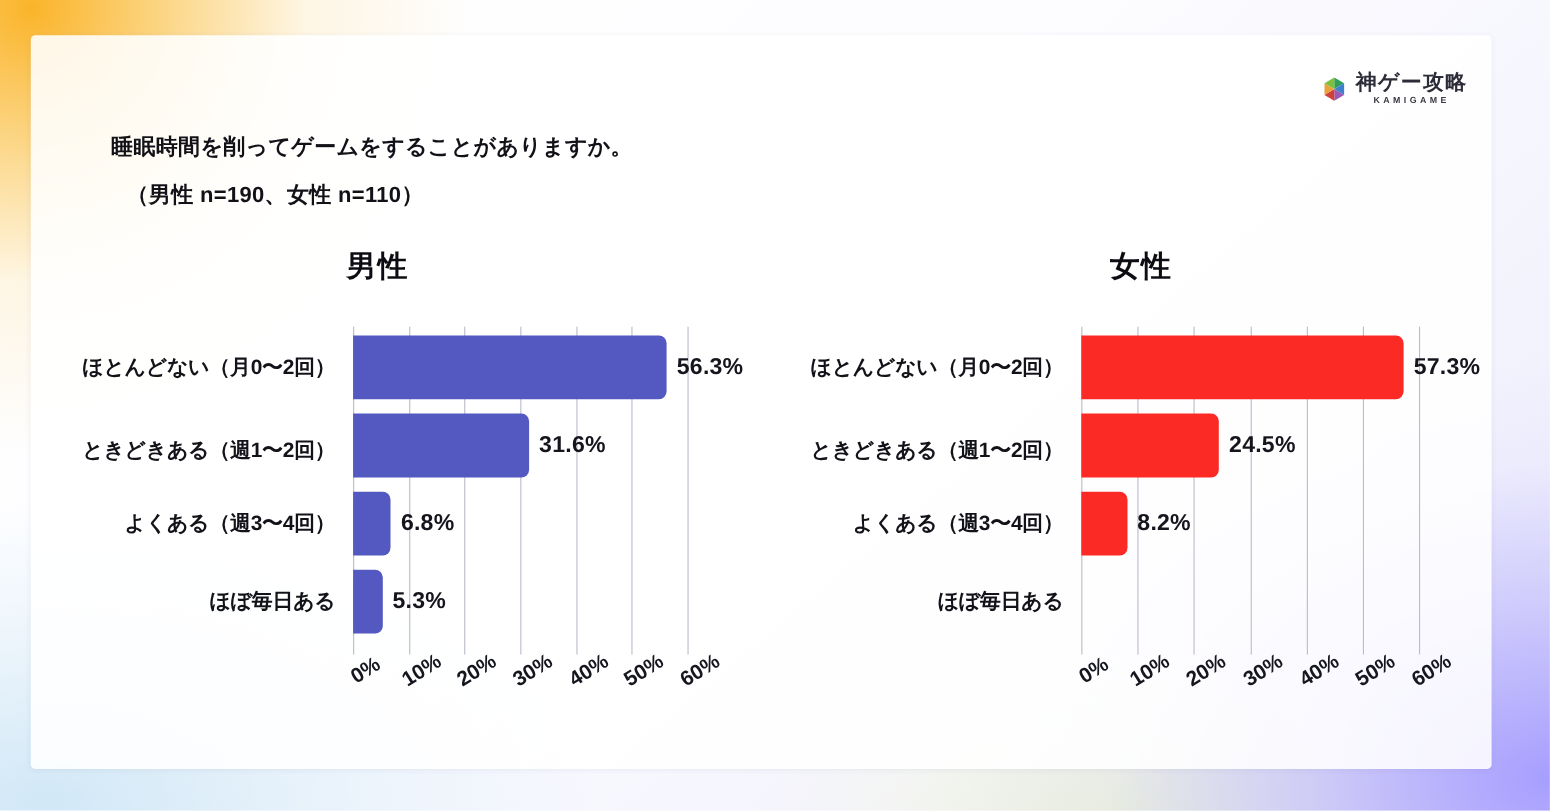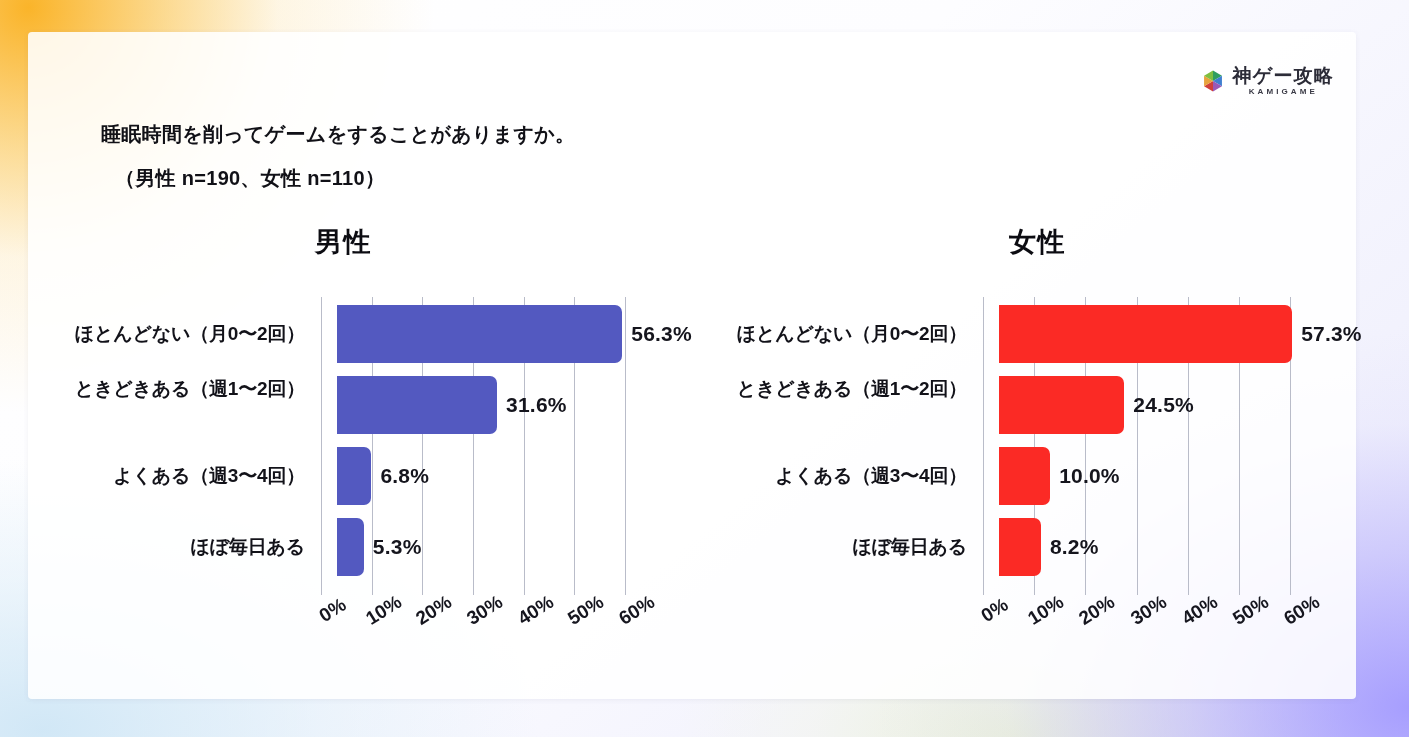--- a/index.html
+++ b/index.html
@@ -124,21 +124,21 @@
   .gridlines { position: absolute; inset: 0; }
   .gridline {
     position: absolute;
     top: -6px;
     bottom: -7px;
     width: 1px;
     background: #b9bcc9;
   }
   .gridline.zero { background: #b9bcc9; }
 
-  .bars { position: absolute; inset: 0; margin-left: 16px; }
+  .bars { position: absolute; inset: 0; }
 
   .bar-row {
     position: absolute;
     left: 0;
     right: 0;
     height: 58px;
     display: flex;
     align-items: center;
   }
   .bar-row:nth-child(1) { top: 2px; }
@@ -180,21 +180,21 @@
     display: flex;
     align-items: center;
     justify-content: flex-end;
     font-size: 19px;
     font-weight: 700;
     color: #121219;
     white-space: nowrap;
     letter-spacing: -0.2px;
   }
   .cat-label:nth-child(1) { top: 2px; }
-  .cat-label:nth-child(2) { top: 57px; }
+  .cat-label:nth-child(2) { top: 77px; }
   .cat-label:nth-child(3) { top: 144px; }
   .cat-label:nth-child(4) { top: 215px; }
 
   
   .ticks { position: absolute; top: 385px; height: 62px; }
   .panel-male .ticks   { left: 293px; width: 304px; }
   .panel-female .ticks { left: 285px; width: 307px; }
 
   .tick {
     position: absolute;
@@ -313,24 +313,20 @@
         <div class="bars">
           <div class="bar-row">
             <div class="bar" style="width: 293.185px; background: rgb(251, 42, 37);"></div>
             <div class="bar-value">57.3%</div>
           </div>
           <div class="bar-row">
             <div class="bar" style="width: 125.358px; background: rgb(251, 42, 37);"></div>
             <div class="bar-value">24.5%</div>
           </div>
           <div class="bar-row">
-            <div class="bar" style="width: 51.1667px; background: rgb(251, 42, 37);"></div>
-            <div class="bar-value">10.0%</div>
-          </div>
-          <div class="bar-row">
             <div class="bar" style="width: 41.9567px; background: rgb(251, 42, 37);"></div>
             <div class="bar-value">8.2%</div>
           </div>
         </div>
       </div>
 
       <div class="ticks">
           <div class="tick" style="left: 6px;">0%</div>
           <div class="tick" style="left: 57.1667px;">10%</div>
           <div class="tick" style="left: 108.333px;">20%</div>

